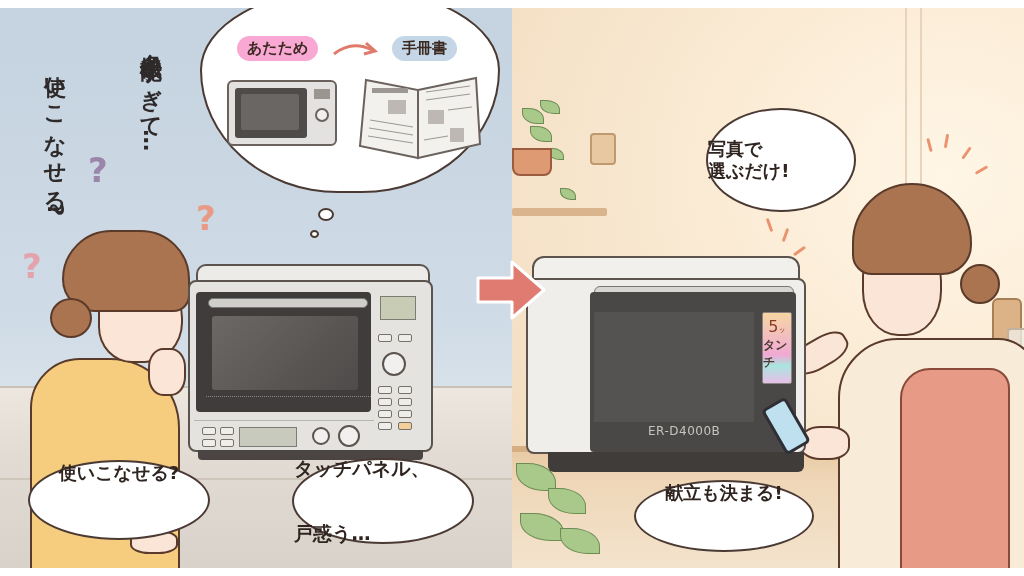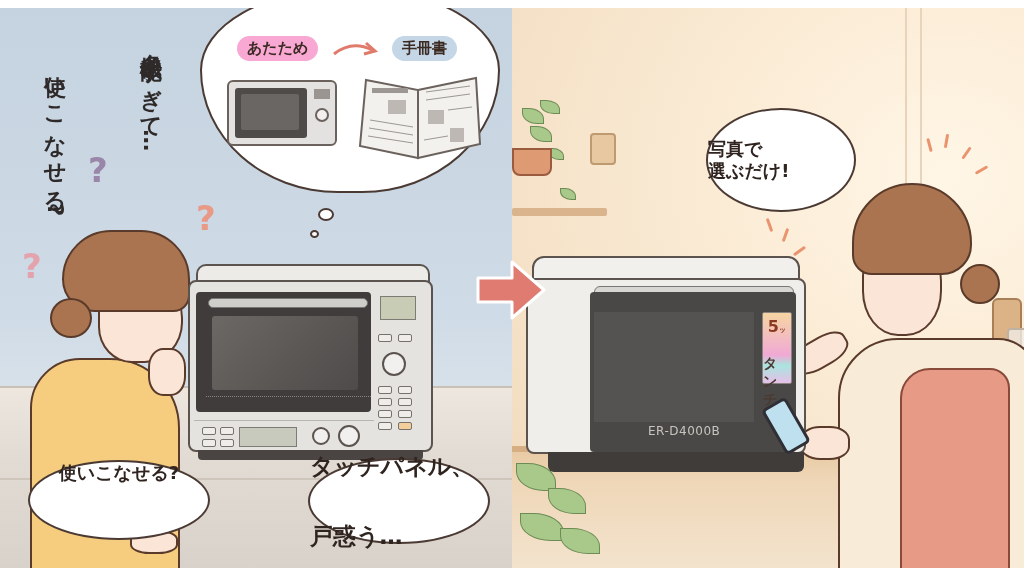--- a/index.html
+++ b/index.html
@@ -79,23 +79,23 @@
 
   .mw-right { position: absolute; left: 526px; top: 248px; width: 280px; height: 216px; z-index: 4; }
   .mw-right .top { position: absolute; left: 6px; top: 0; width: 268px; height: 30px; background: #f2f0ed; border: 2px solid #5b534e; border-radius: 12px 12px 0 0; }
   .mw-right .body { position: absolute; left: 0; top: 22px; width: 280px; height: 176px; background: #f0eeea; border: 2px solid #5b534e; border-radius: 8px; }
   .mw-right .door { position: absolute; left: 62px; top: 12px; width: 206px; height: 160px; background: #4a4846; border-radius: 4px; }
   .mw-right .handle { position: absolute; left: 66px; top: 6px; width: 200px; height: 12px; background: #d8d6d2; border-radius: 6px; border: 1px solid #777; }
   .mw-right .glass { position: absolute; left: 4px; top: 20px; width: 160px; height: 110px; background: #555351; }
   .mw-right .model { position: absolute; left: 58px; top: 132px; font-size: 12px; color: #c7c4c0; letter-spacing: 0.5px; }
   .mw-right .panel { position: absolute; left: 172px; top: 20px; width: 30px; height: 72px; background: linear-gradient(180deg, #f6d5a2 0%, #f2b9c5 40%, #f1a9d4 60%, #a9e4df 75%, #e7bfe8 100%); border: 1px solid #8a8480; border-radius: 2px;
     display: flex; flex-direction: column; align-items: center; padding-top: 6px; }
-  .mw-right .panel .num { font-size: 16px; font-weight: bold; color: #8a3a22; line-height: 1; }
+  .mw-right .panel .num { font-size: 16px; font-weight: normal; color: #8a3a22; line-height: 1; }
   .mw-right .panel .num small { font-size: 7px; }
-  .mw-right .panel .lbl { font-size: 14px; color: #4a3a33; font-weight: bold; margin-top: 20px; }
+  .mw-right .panel .lbl { font-size: 12px; color: #4a3a33; font-weight: bold; margin-top: 2px; }
   .mw-right .base { position: absolute; left: 22px; top: 196px; width: 256px; height: 20px; background: #3f3c3a; border-radius: 0 0 6px 6px; }
 
   
   .person { position: absolute; z-index: 3; }
   .hair { position: absolute; background: #a9744f; border: 2px solid #5a3a2a; }
   .face { position: absolute; background: #fbe5d6; border: 2px solid #5a3a2a; }
   .shirt-yellow { position: absolute; background: #f6cd7e; border: 2px solid #5a3a2a; }
   .shirt-cream { position: absolute; background: #f8ecd9; border: 2px solid #5a3a2a; }
   .apron { position: absolute; background: #e79a86; border: 2px solid #8a4a3a; }
 
@@ -198,21 +198,21 @@
     <div class="feet"></div>
   </div>
 
   <div class="bubble" style="left:28px; top:452px; width:182px; height:80px; font-size:18px;">
     <span>使いこなせる?</span>
     <svg class="tail" style="left:88px; top:-20px;" width="26" height="22">
         <path d="M2 21 L14 2 L24 21" fill="#fff" stroke="#4a3a33" stroke-width="2"></path>
         <rect x="3" y="19" width="20" height="4" fill="#fff"></rect>
       </svg>
   </div>
-  <div class="bubble" style="left:308px; top:450px; width:182px; height:86px; font-size:23px; flex-direction:column;gap:41px;">
+  <div class="bubble" style="left:292px; top:450px; width:182px; height:86px; font-size:19px; flex-direction:column;gap:41px;">
     <span>タッチパネル、</span>
     <span>戸惑う…</span>
     <svg class="tail" style="left:62px; top:-22px;" width="28" height="24">
         <path d="M24 23 L6 2 L4 23" fill="#fff" stroke="#4a3a33" stroke-width="2"></path>
         <rect x="5" y="21" width="18" height="4" fill="#fff"></rect>
       </svg>
   </div>
 
   <div class="panel-right">
     <div class="right-wall-line" style="left:393px;"></div>
@@ -273,17 +273,24 @@
   <div class="phone"></div>
 
   <div class="bubble" style="left:706px; top:100px; width:150px; height:104px; font-size:18px; flex-direction:column;">
     <span>写真で</span>
     <span>選ぶだけ!</span>
     <svg class="tail" style="left:94px; top:94px;" width="24" height="22">
         <path d="M2 2 L18 20 L16 2" fill="#fff" stroke="#4a3a33" stroke-width="2"></path>
         <rect x="3" y="0" width="12" height="4" fill="#fff"></rect>
       </svg>
   </div>
+  <div class="bubble" style="left:634px; top:472px; width:180px; height:72px; font-size:18px;">
+    <span>献立も決まる!</span>
+    <svg class="tail" style="left:104px; top:-22px;" width="26" height="24">
+        <path d="M4 23 L22 2 L20 23" fill="#fff" stroke="#4a3a33" stroke-width="2"></path>
+        <rect x="5" y="21" width="14" height="4" fill="#fff"></rect>
+      </svg>
+  </div>
 
   <svg class="arrow" viewBox="0 0 70 60">
     <path d="M2 18 L36 18 L36 2 L68 30 L36 58 L36 42 L2 42 Z" fill="#e07b72" stroke="#ffffff" stroke-width="3" stroke-linejoin="round"></path>
   </svg>
 </div>
 
 </body></html>

